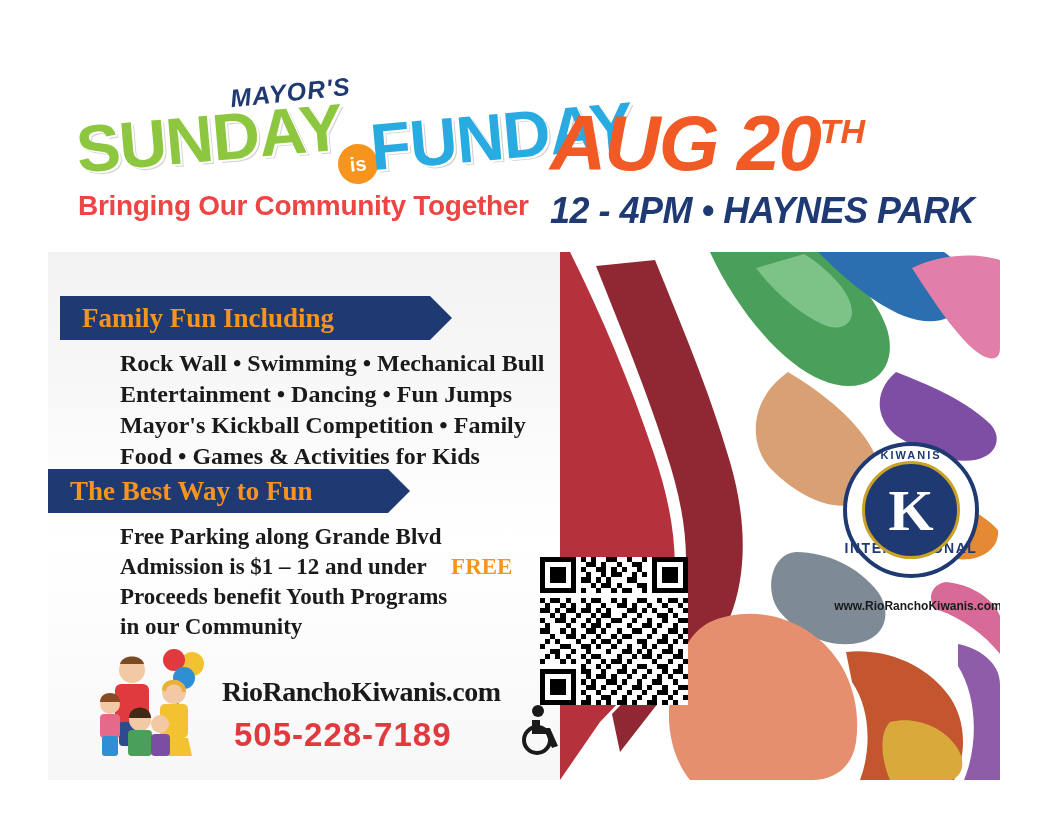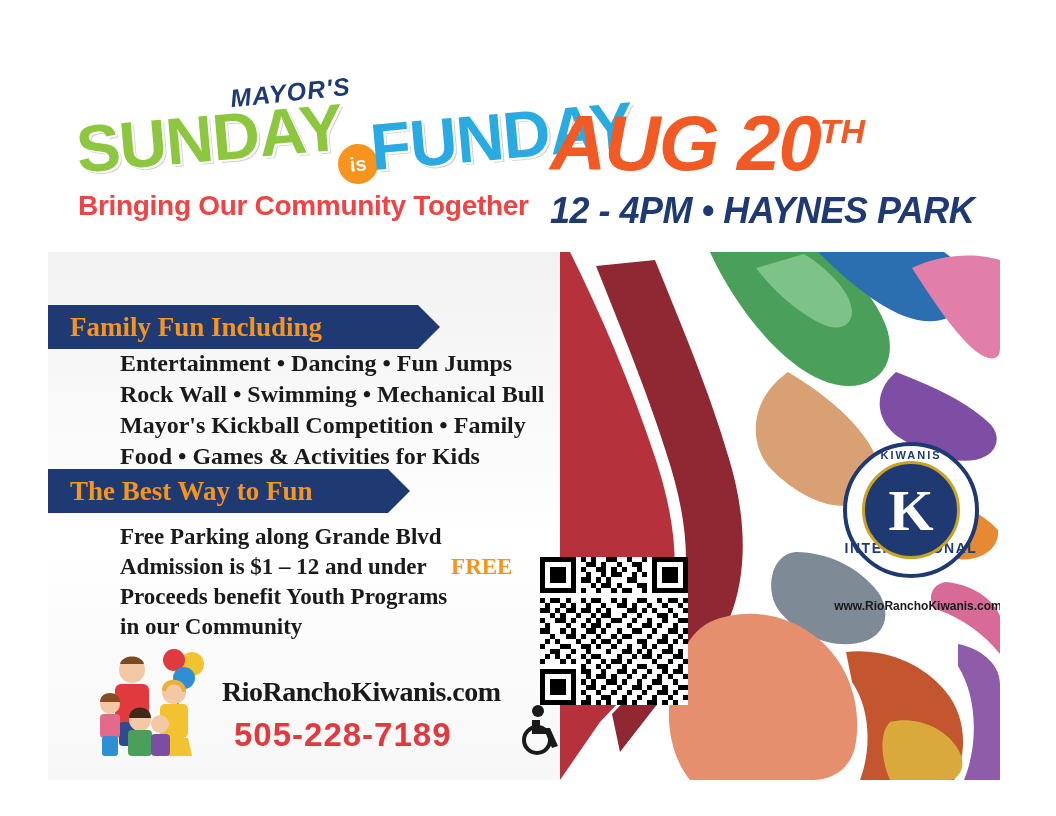--- a/index.html
+++ b/index.html
@@ -163,21 +163,21 @@
     border-width: 22px 0 22px 22px;
     border-color: transparent transparent transparent #1f3a73;
   }
   .ribbon-text {
     font-family: "Liberation Serif", serif;
     font-weight: bold;
     font-size: 27px;
     color: #f7941e;
     white-space: nowrap;
   }
-  #ribbon1 { left: 0px; top: 44px; width: 370px; margin-top: 9px; }
+  #ribbon1 { left: 12px; top: 44px; width: 370px; }
   #ribbon2 { left: 0px; top: 217px; width: 340px; }
 
   .list-block {
     position: absolute;
     left: 72px;
     top: 96px;
     width: 520px;
   }
   .list-line {
     font-family: "Liberation Serif", serif;
@@ -384,22 +384,22 @@
 
         <path d="M196 16 C214 40 240 62 262 72 C278 80 292 74 292 60 C292 42 270 18 244 2 Z" fill="#7dc286"></path>
       </svg>
     </div>
 
     <div class="ribbon" id="ribbon1">
       <span class="ribbon-text">Family Fun Including</span>
     </div>
 
     <div class="list-block">
+      <div class="list-line">Rock Wall • Swimming • Mechanical Bull</div>
       <div class="list-line">Entertainment • Dancing • Fun Jumps</div>
-      <div class="list-line">Rock Wall • Swimming • Mechanical Bull</div>
       <div class="list-line">Mayor's Kickball Competition • Family</div>
       <div class="list-line">Food • Games &amp; Activities for Kids</div>
     </div>
 
     <div class="ribbon" id="ribbon2">
       <span class="ribbon-text">The Best Way to Fun</span>
     </div>
 
     <div class="info-block">
       <div class="info-line">Free Parking along Grande Blvd</div>

